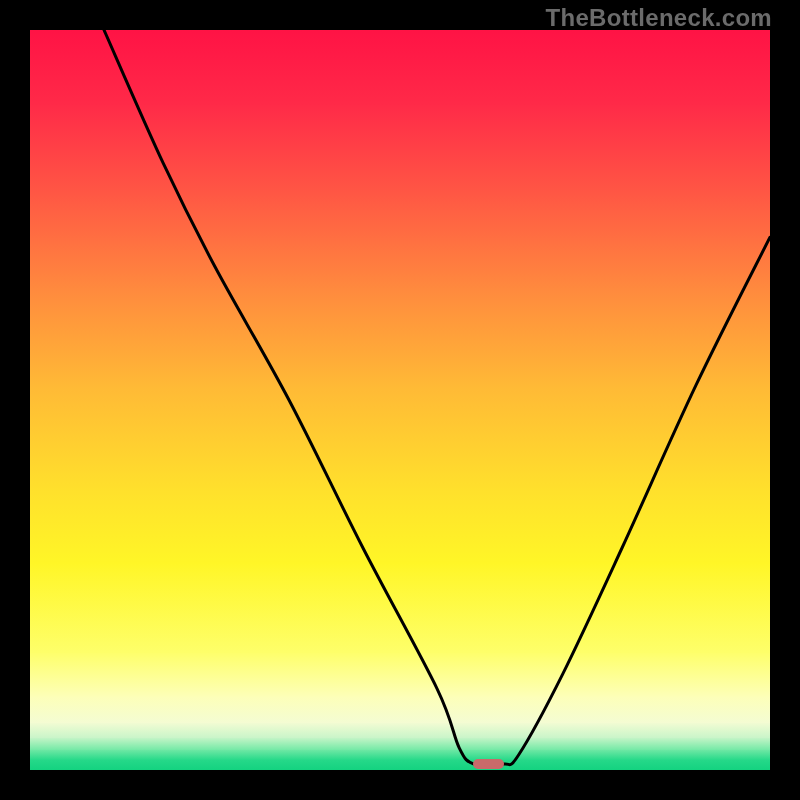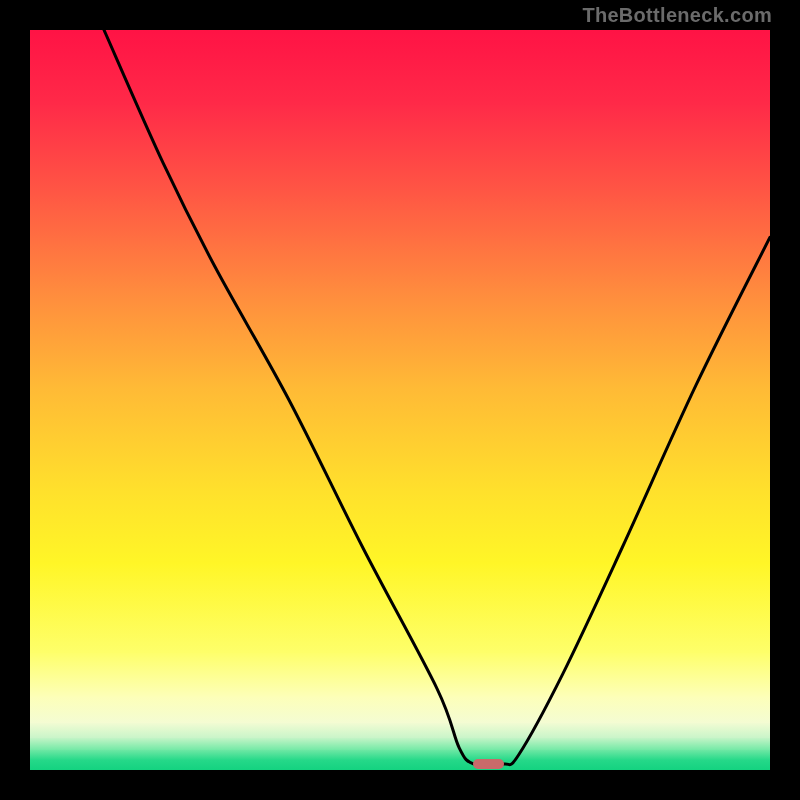--- a/index.html
+++ b/index.html
@@ -41,21 +41,21 @@
   .marker {
     position: absolute;
     background: #c96a6a;
     border-radius: 6px;
   }
   .watermark {
     position: absolute;
     top: 4px;
     right: 28px;
     font-family: Arial, Helvetica, sans-serif;
-    font-size: 20px;
+    font-size: 24px;
     font-weight: 600;
     color: #6b6b6b;
     letter-spacing: 0.3px;
     user-select: none;
   }
 </style>
 </head>
 <body>
 
 <div class="frame">

